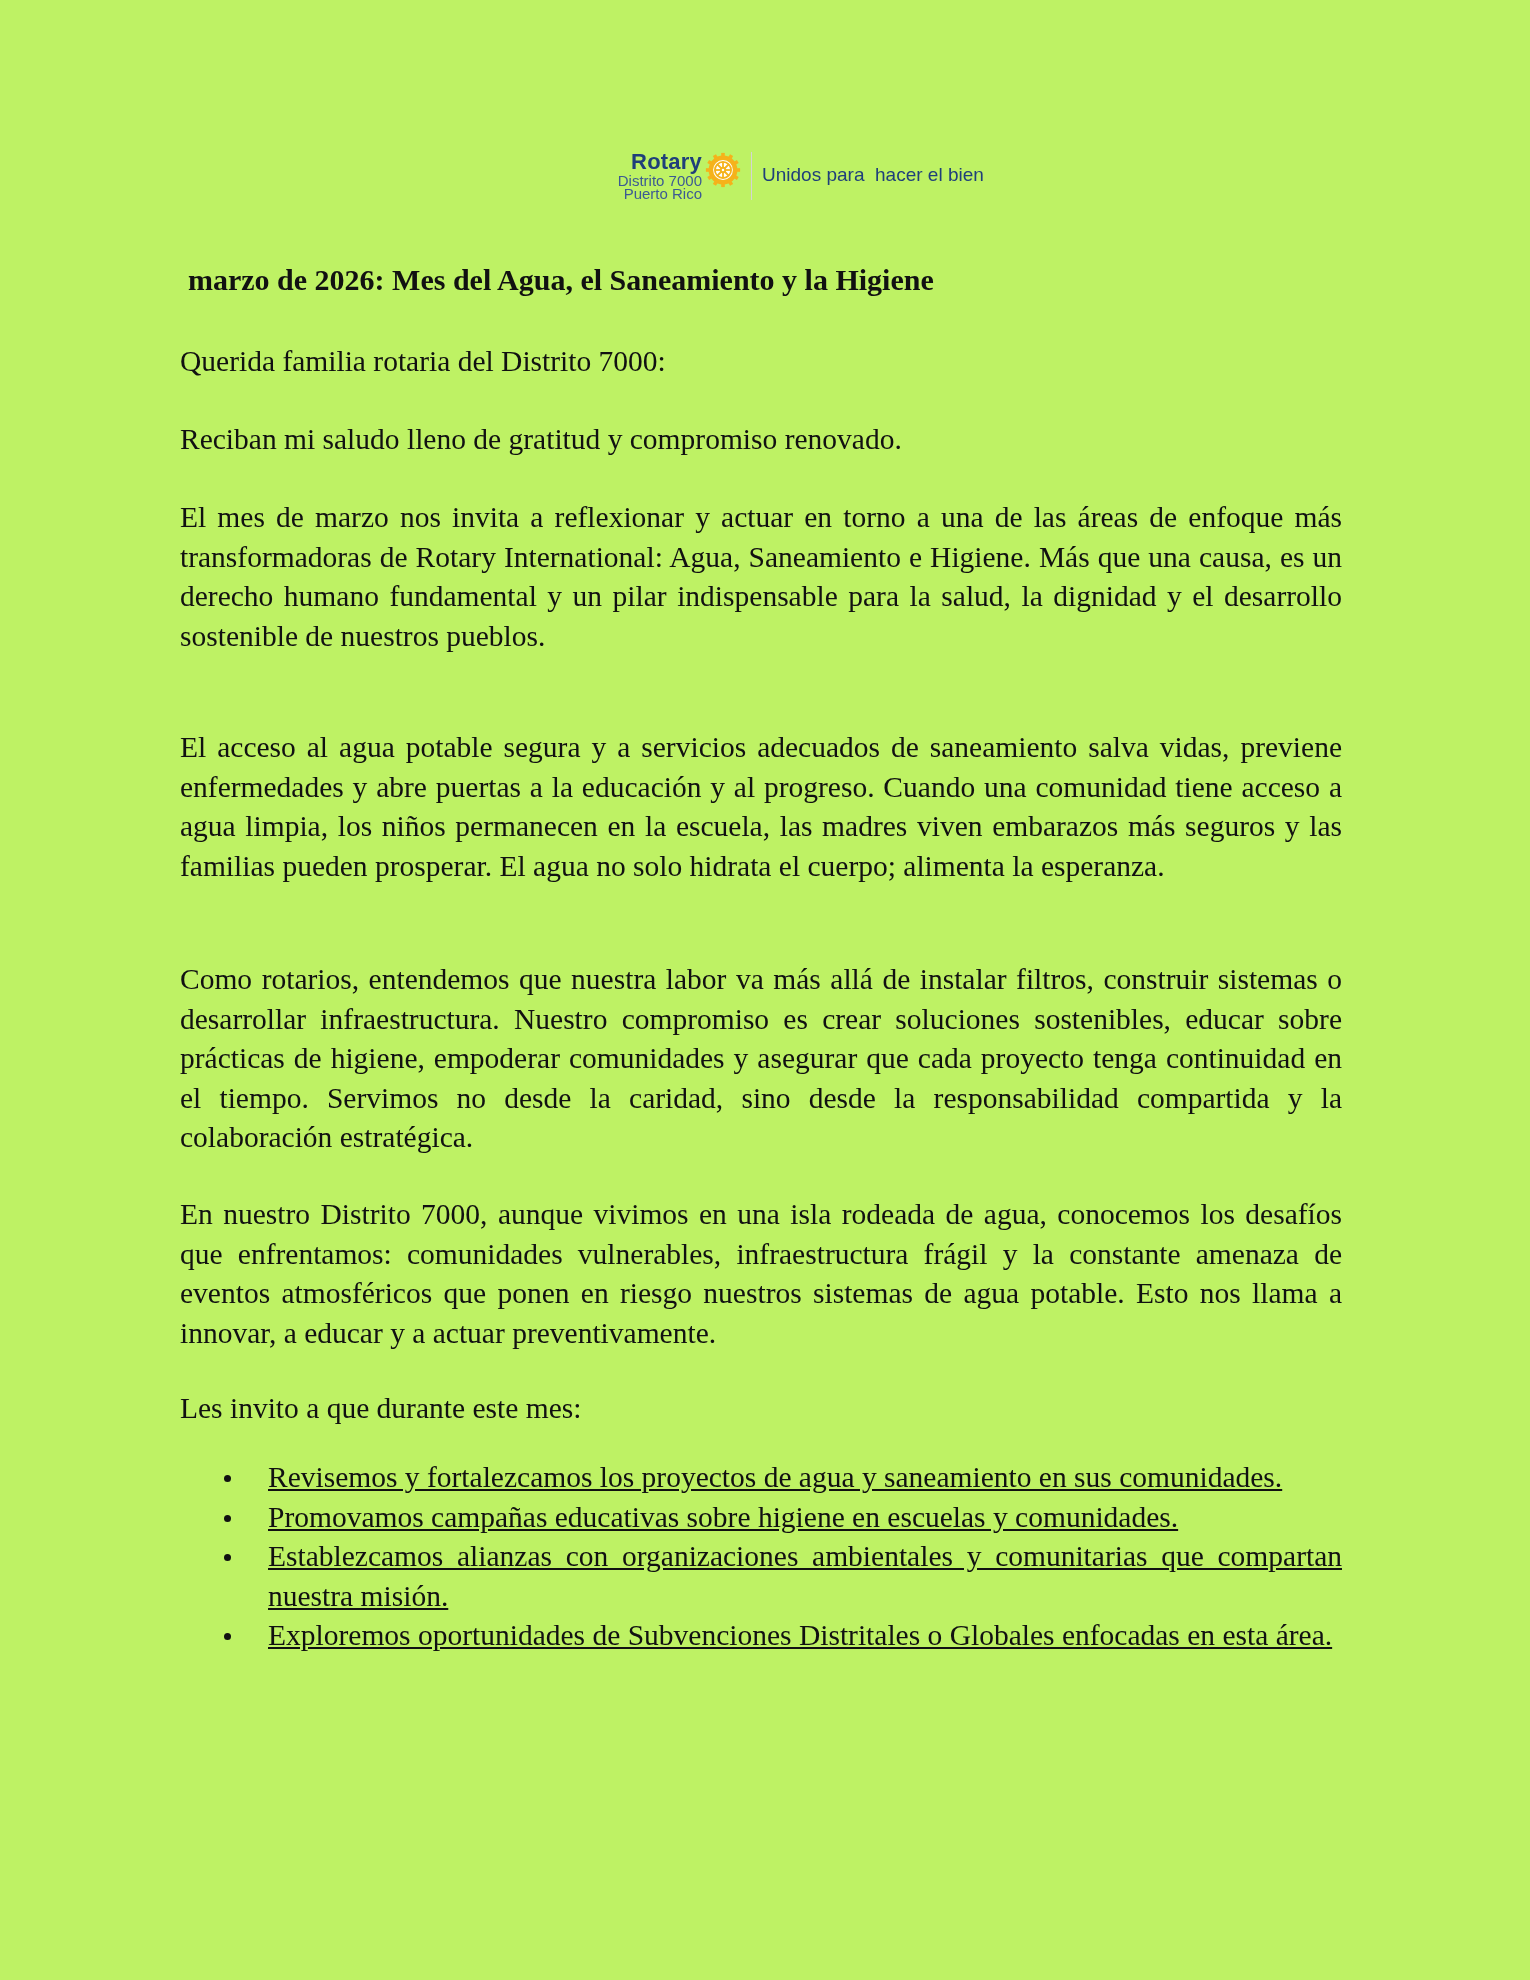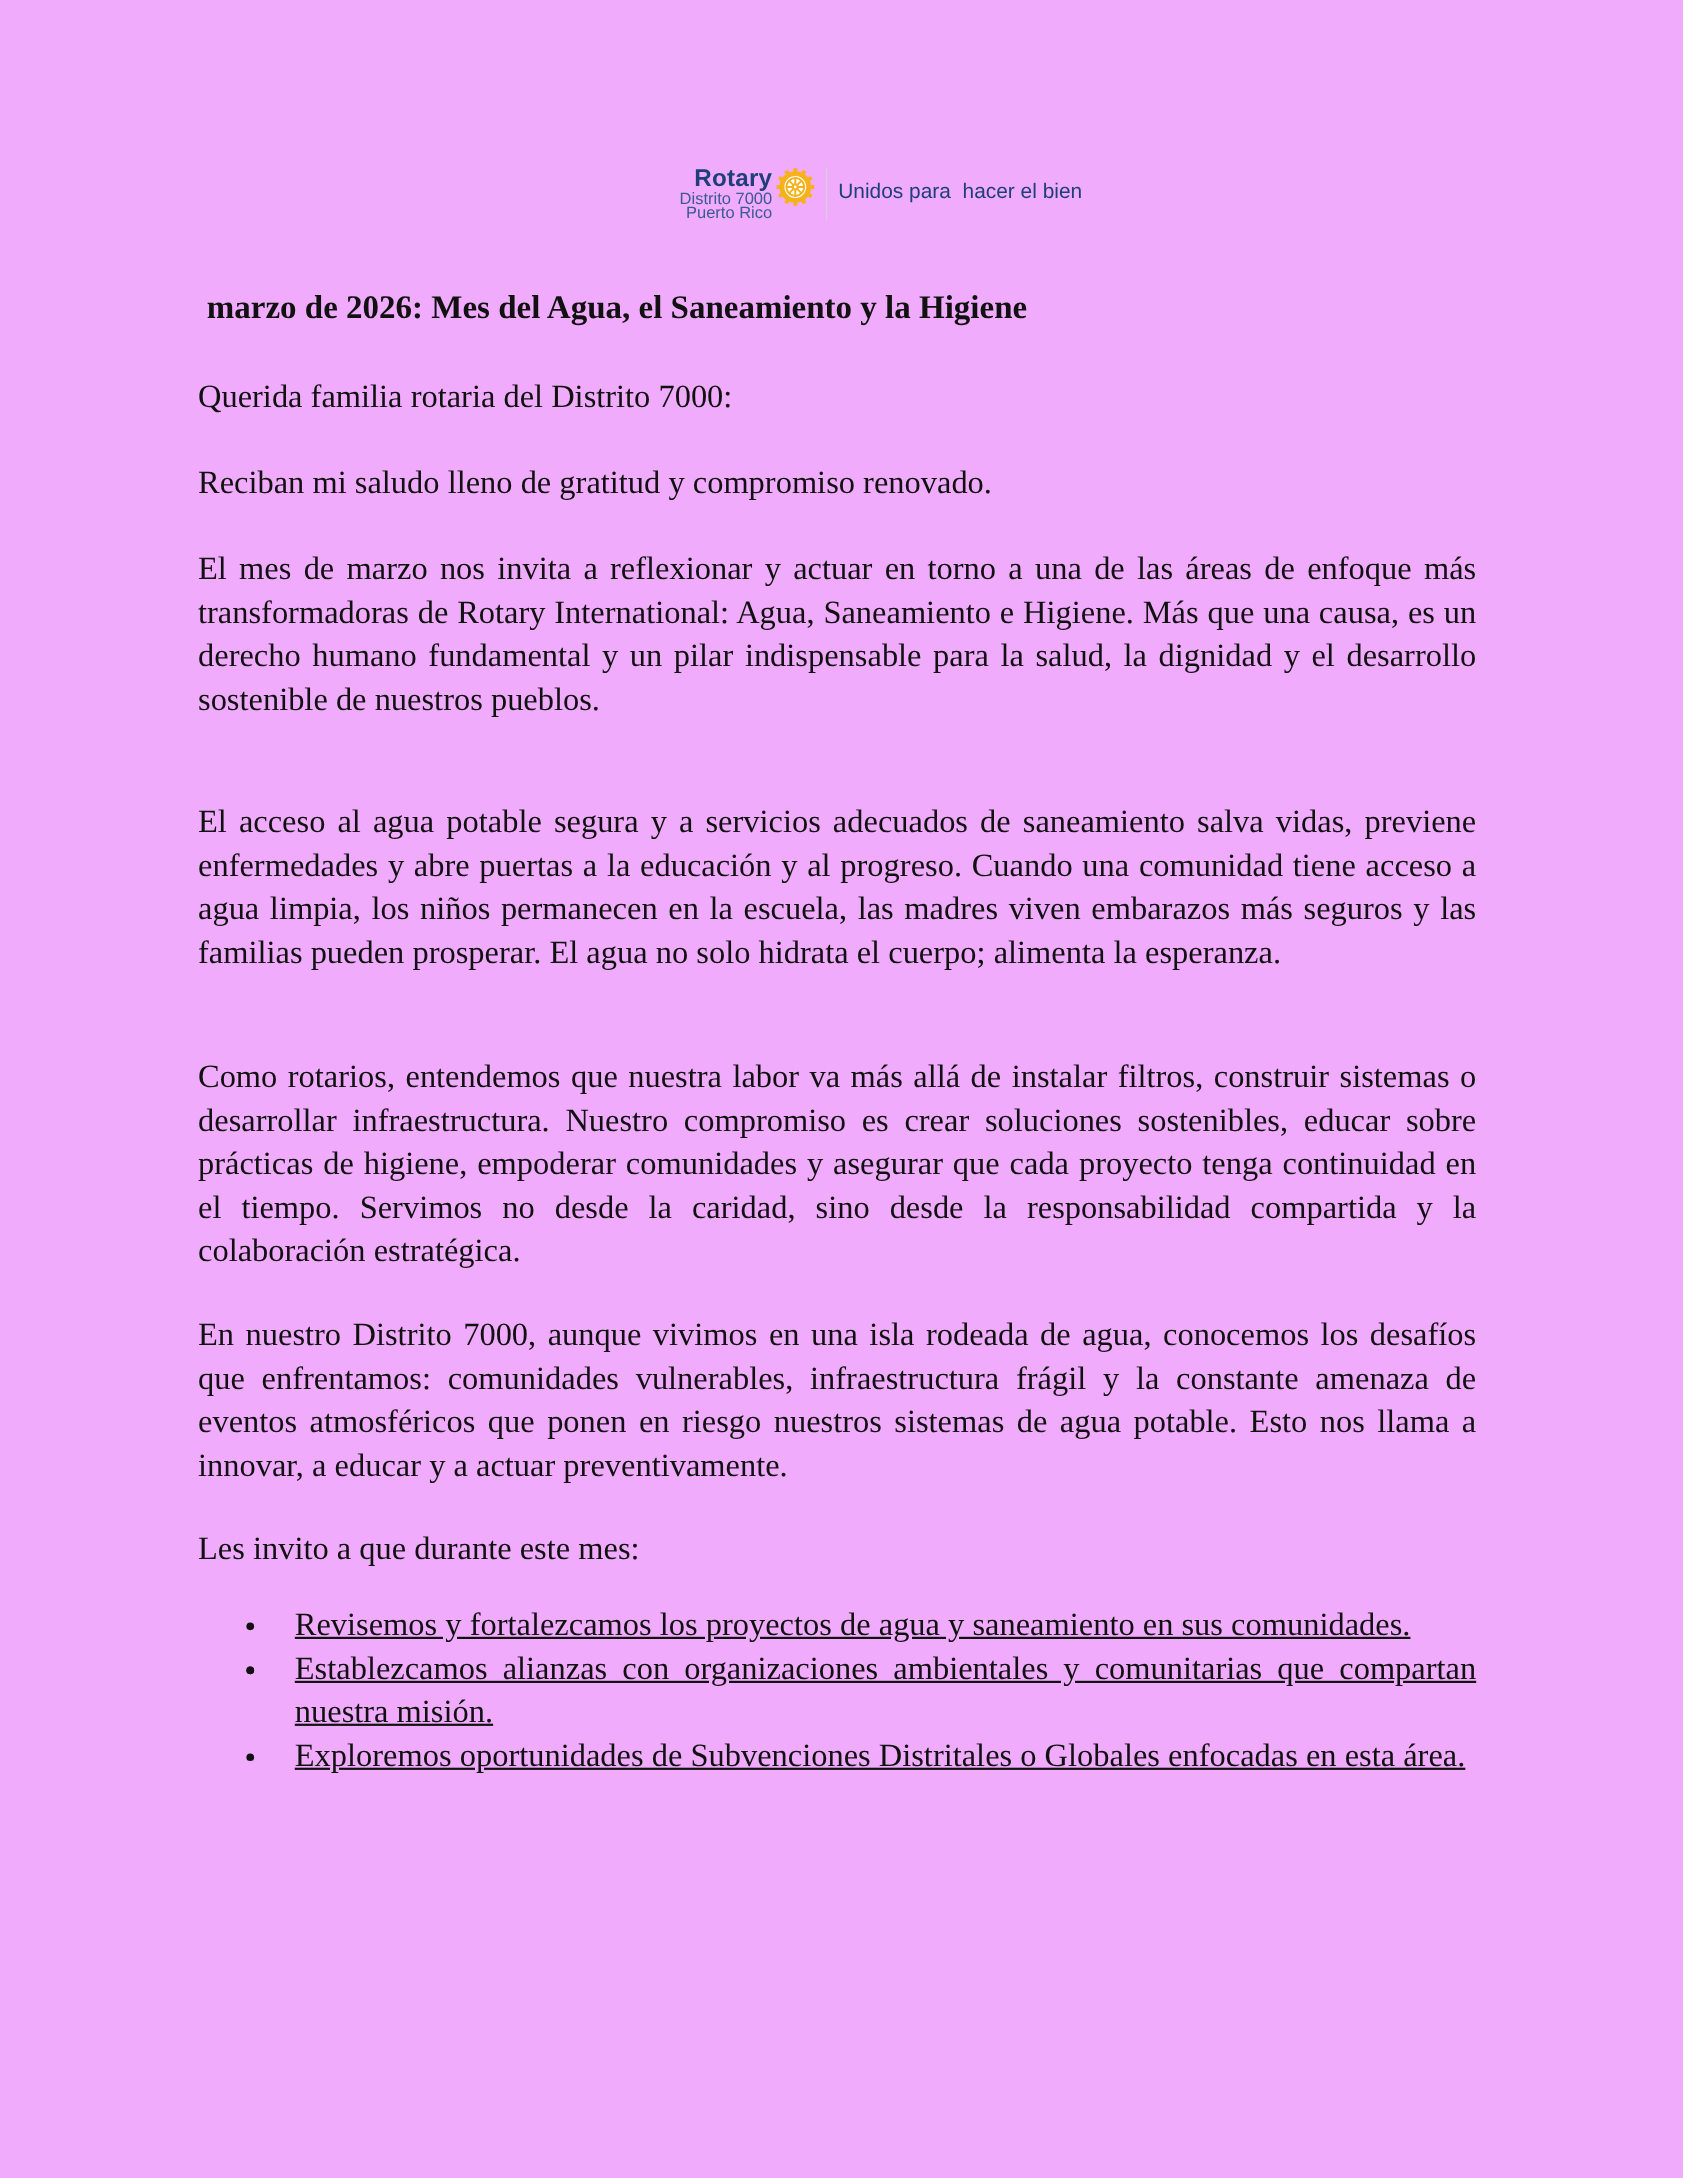--- a/index.html
+++ b/index.html
@@ -1,19 +1,19 @@
 <!DOCTYPE html>
 <html><head>
   <meta charset="utf-8">
   <style>
     html, body { margin: 0; padding: 0; background: #ffffff; }
     body { width: 1530px; height: 1980px; position: relative; overflow: hidden; }
     .page {
       position: absolute; left: 0; top: 0; width: 1530px; height: 1980px;
-      background: #f0abfc; color: #111111;
+      background: #bef264; color: #111111;
       font-family: "Liberation Serif", "DejaVu Serif", serif;
     }
     
     .logo {
       position: absolute; left: 612px; top: 150px; height: 70px; width: 400px;
     }
     .logo-left { position: absolute; left: 0; top: 0; width: 90px; text-align: right; }
     .logo-rotary {
       font-family: "Liberation Sans", "DejaVu Sans", sans-serif;
       font-weight: bold; font-size: 22px; color: #1f3f7a; line-height: 24px;
@@ -109,18 +109,18 @@
   <p class="para" style="top:728px;">El acceso al agua potable segura y a servicios adecuados de saneamiento salva vidas, previene enfermedades y abre puertas a la educación y al progreso. Cuando una comunidad tiene acceso a agua limpia, los niños permanecen en la escuela, las madres viven embarazos más seguros y las familias pueden prosperar. El agua no solo hidrata el cuerpo; alimenta la esperanza.</p>
 
   <p class="para" style="top:960px;">Como rotarios, entendemos que nuestra labor va más allá de instalar filtros, construir sistemas o desarrollar infraestructura. Nuestro compromiso es crear soluciones sostenibles, educar sobre prácticas de higiene, empoderar comunidades y asegurar que cada proyecto tenga continuidad en el tiempo. Servimos no desde la caridad, sino desde la responsabilidad compartida y la colaboración estratégica.</p>
 
   <p class="para" style="top:1195px;">En nuestro Distrito 7000, aunque vivimos en una isla rodeada de agua, conocemos los desafíos que enfrentamos: comunidades vulnerables, infraestructura frágil y la constante amenaza de eventos atmosféricos que ponen en riesgo nuestros sistemas de agua potable. Esto nos llama a innovar, a educar y a actuar preventivamente.</p>
 
   <p class="para single" style="top:1389px;">Les invito a que durante este mes:</p>
 
   <ul class="bullets">
     <li><span class="bullet-dot"></span><span>Revisemos y fortalezcamos los proyectos de agua y saneamiento en sus comunidades.</span></li>
-    <li><span class="bullet-dot"></span></li>
+    <li><span class="bullet-dot"></span><span>Promovamos campañas educativas sobre higiene en escuelas y comunidades.</span></li>
     <li><span class="bullet-dot"></span><span>Establezcamos alianzas con organizaciones ambientales y comunitarias que compartan nuestra misión.</span></li>
     <li><span class="bullet-dot"></span><span>Exploremos oportunidades de Subvenciones Distritales o Globales enfocadas en esta área.</span></li>
   </ul>
 
 </div>
 
 </body></html>

